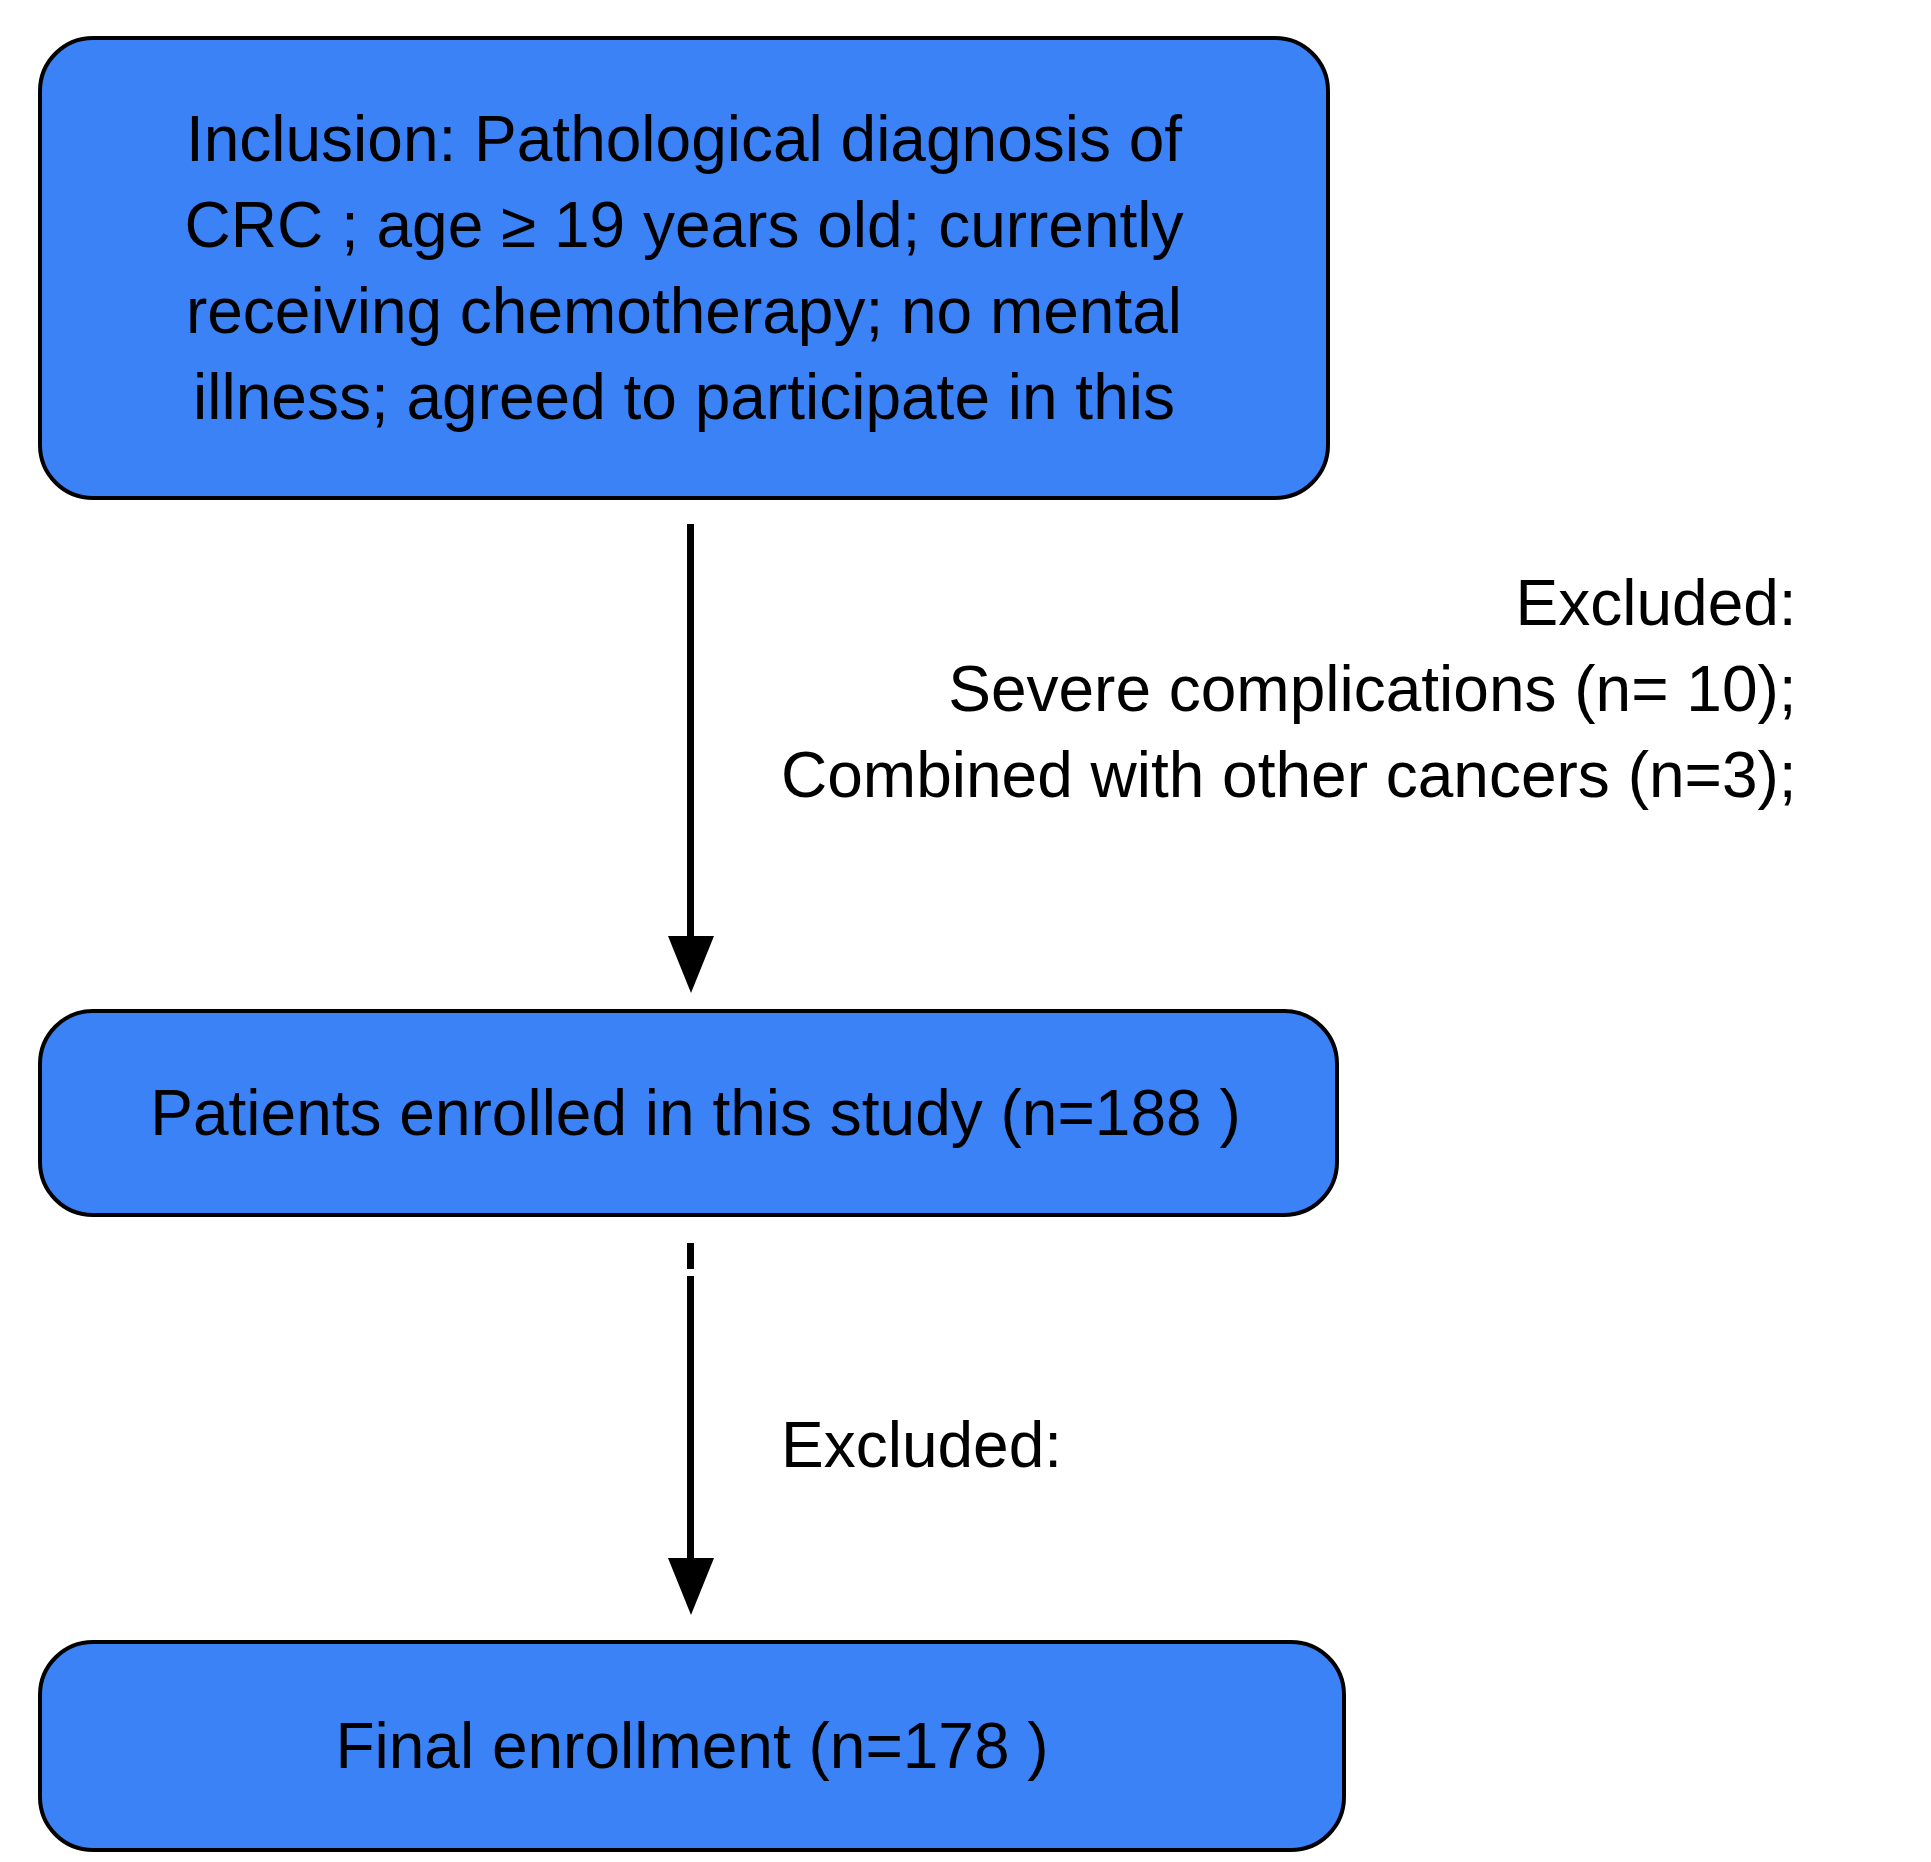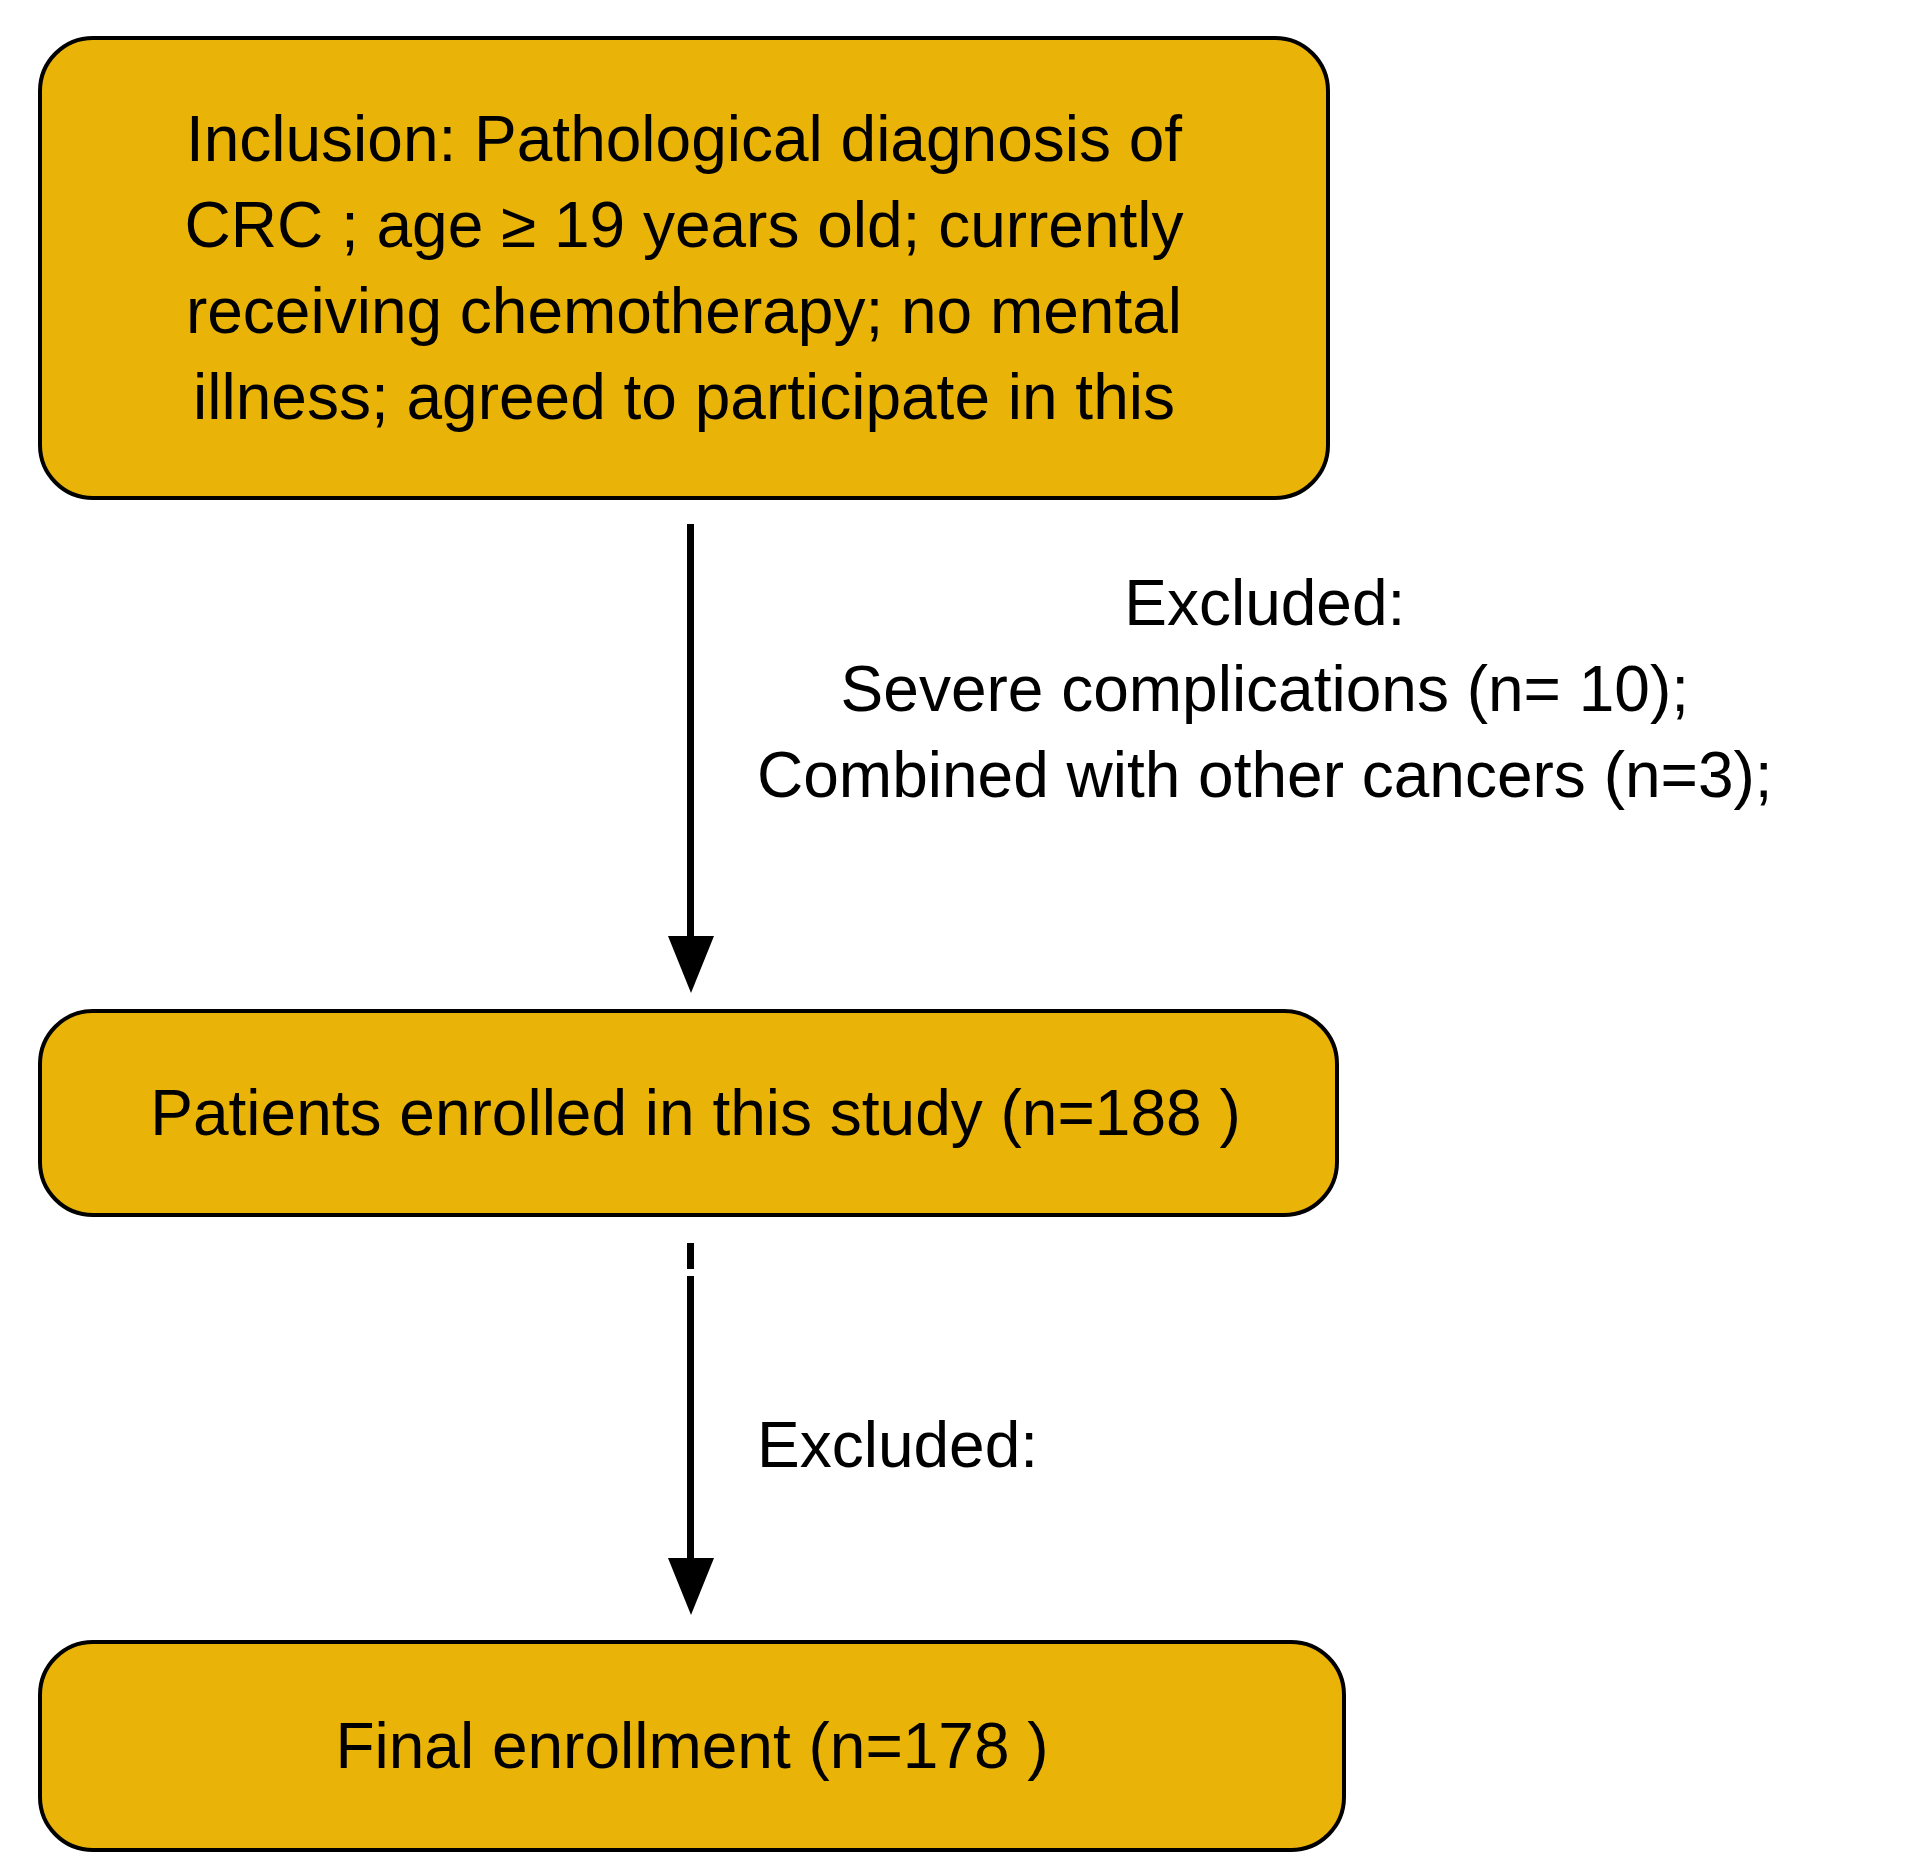--- a/index.html
+++ b/index.html
@@ -14,21 +14,21 @@
     background: #ffffff;
     font-family: "Liberation Sans", sans-serif;
     color: #000000;
     overflow: hidden;
   }
   .box {
     position: absolute;
     box-sizing: border-box;
     border: 4px solid #000000;
     border-radius: 55px;
-    background: #eab308;
+    background: #3b82f6;
     display: flex;
     flex-direction: column;
     align-items: center;
     justify-content: center;
     text-align: center;
     font-size: 64px;
     line-height: 86px;
   }
   .box-inclusion {
     left: 38px;
@@ -73,22 +73,23 @@
   .shaft-1 { left: 687px; top: 524px; height: 412px; }
   .head-1  { left: 668px; top: 936px; }
   
   .shaft-2a { left: 687px; top: 1243px; height: 26px; }
   .shaft-2b { left: 687px; top: 1276px; height: 282px; }
   .head-2   { left: 668px; top: 1558px; }
   .note {
     position: absolute;
     font-size: 64px;
     line-height: 86px;
-    text-align: center;
+    text-align: right;
     white-space: nowrap;
+    margin-left: 24px;
   }
   .note-1 { left: 757px; top: 560px; }
   .note-2 { left: 757px; top: 1402px; }
 </style>
 </head>
 <body>
 
 <div class="canvas">
 
   <div class="box box-inclusion">

